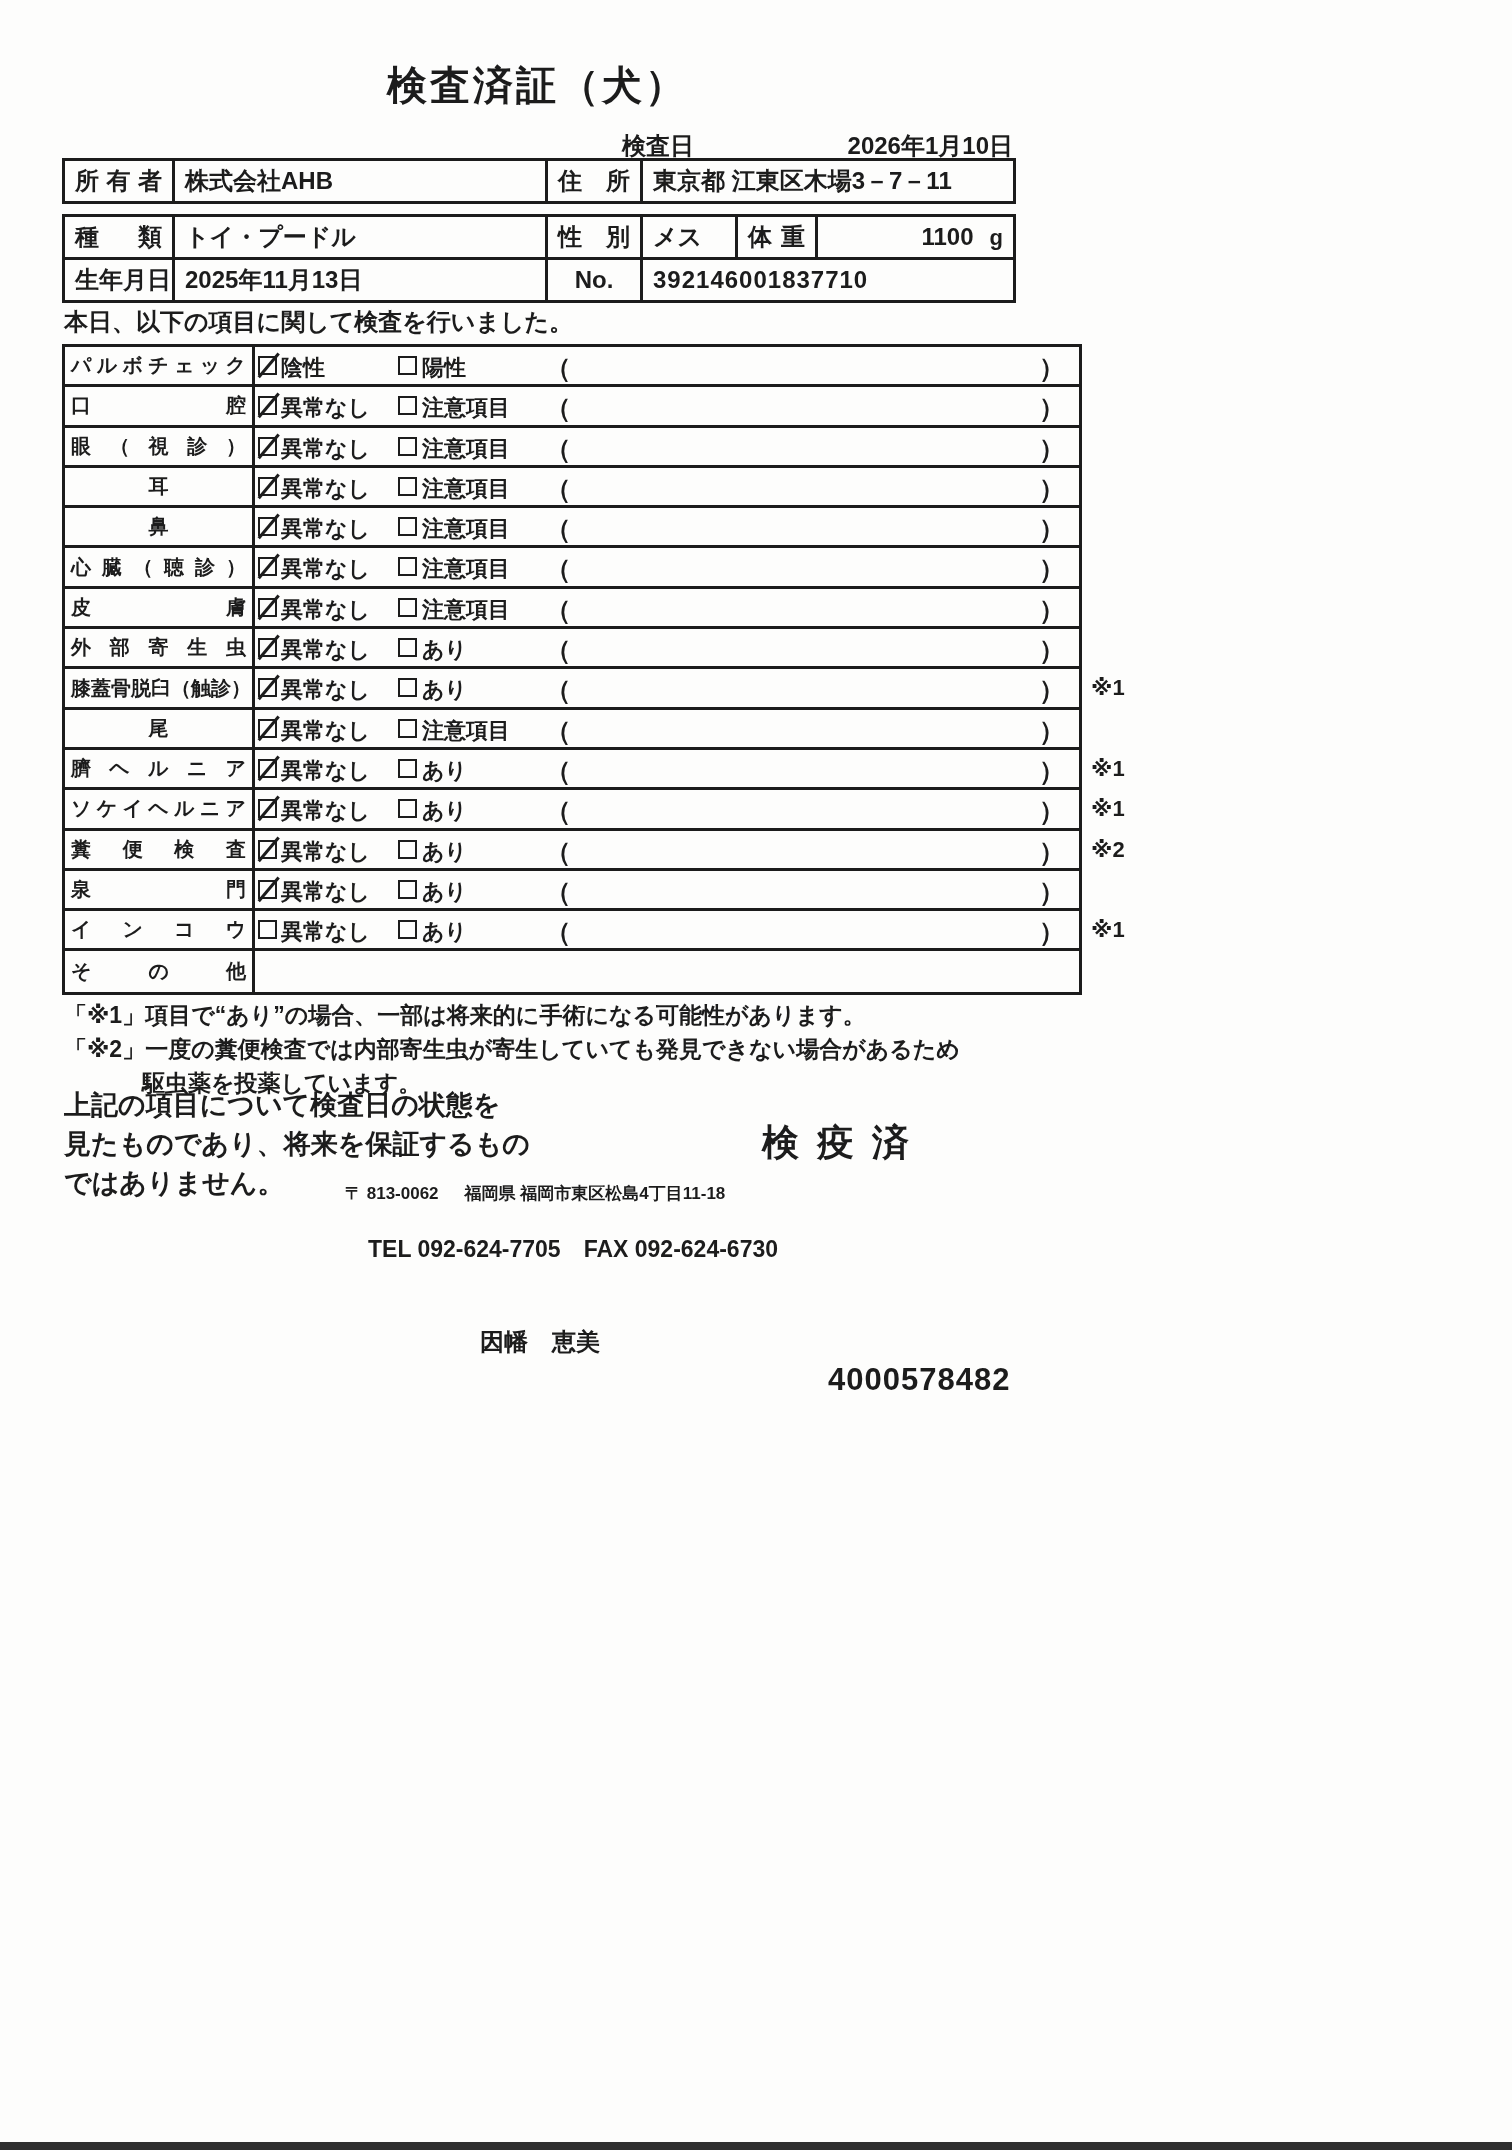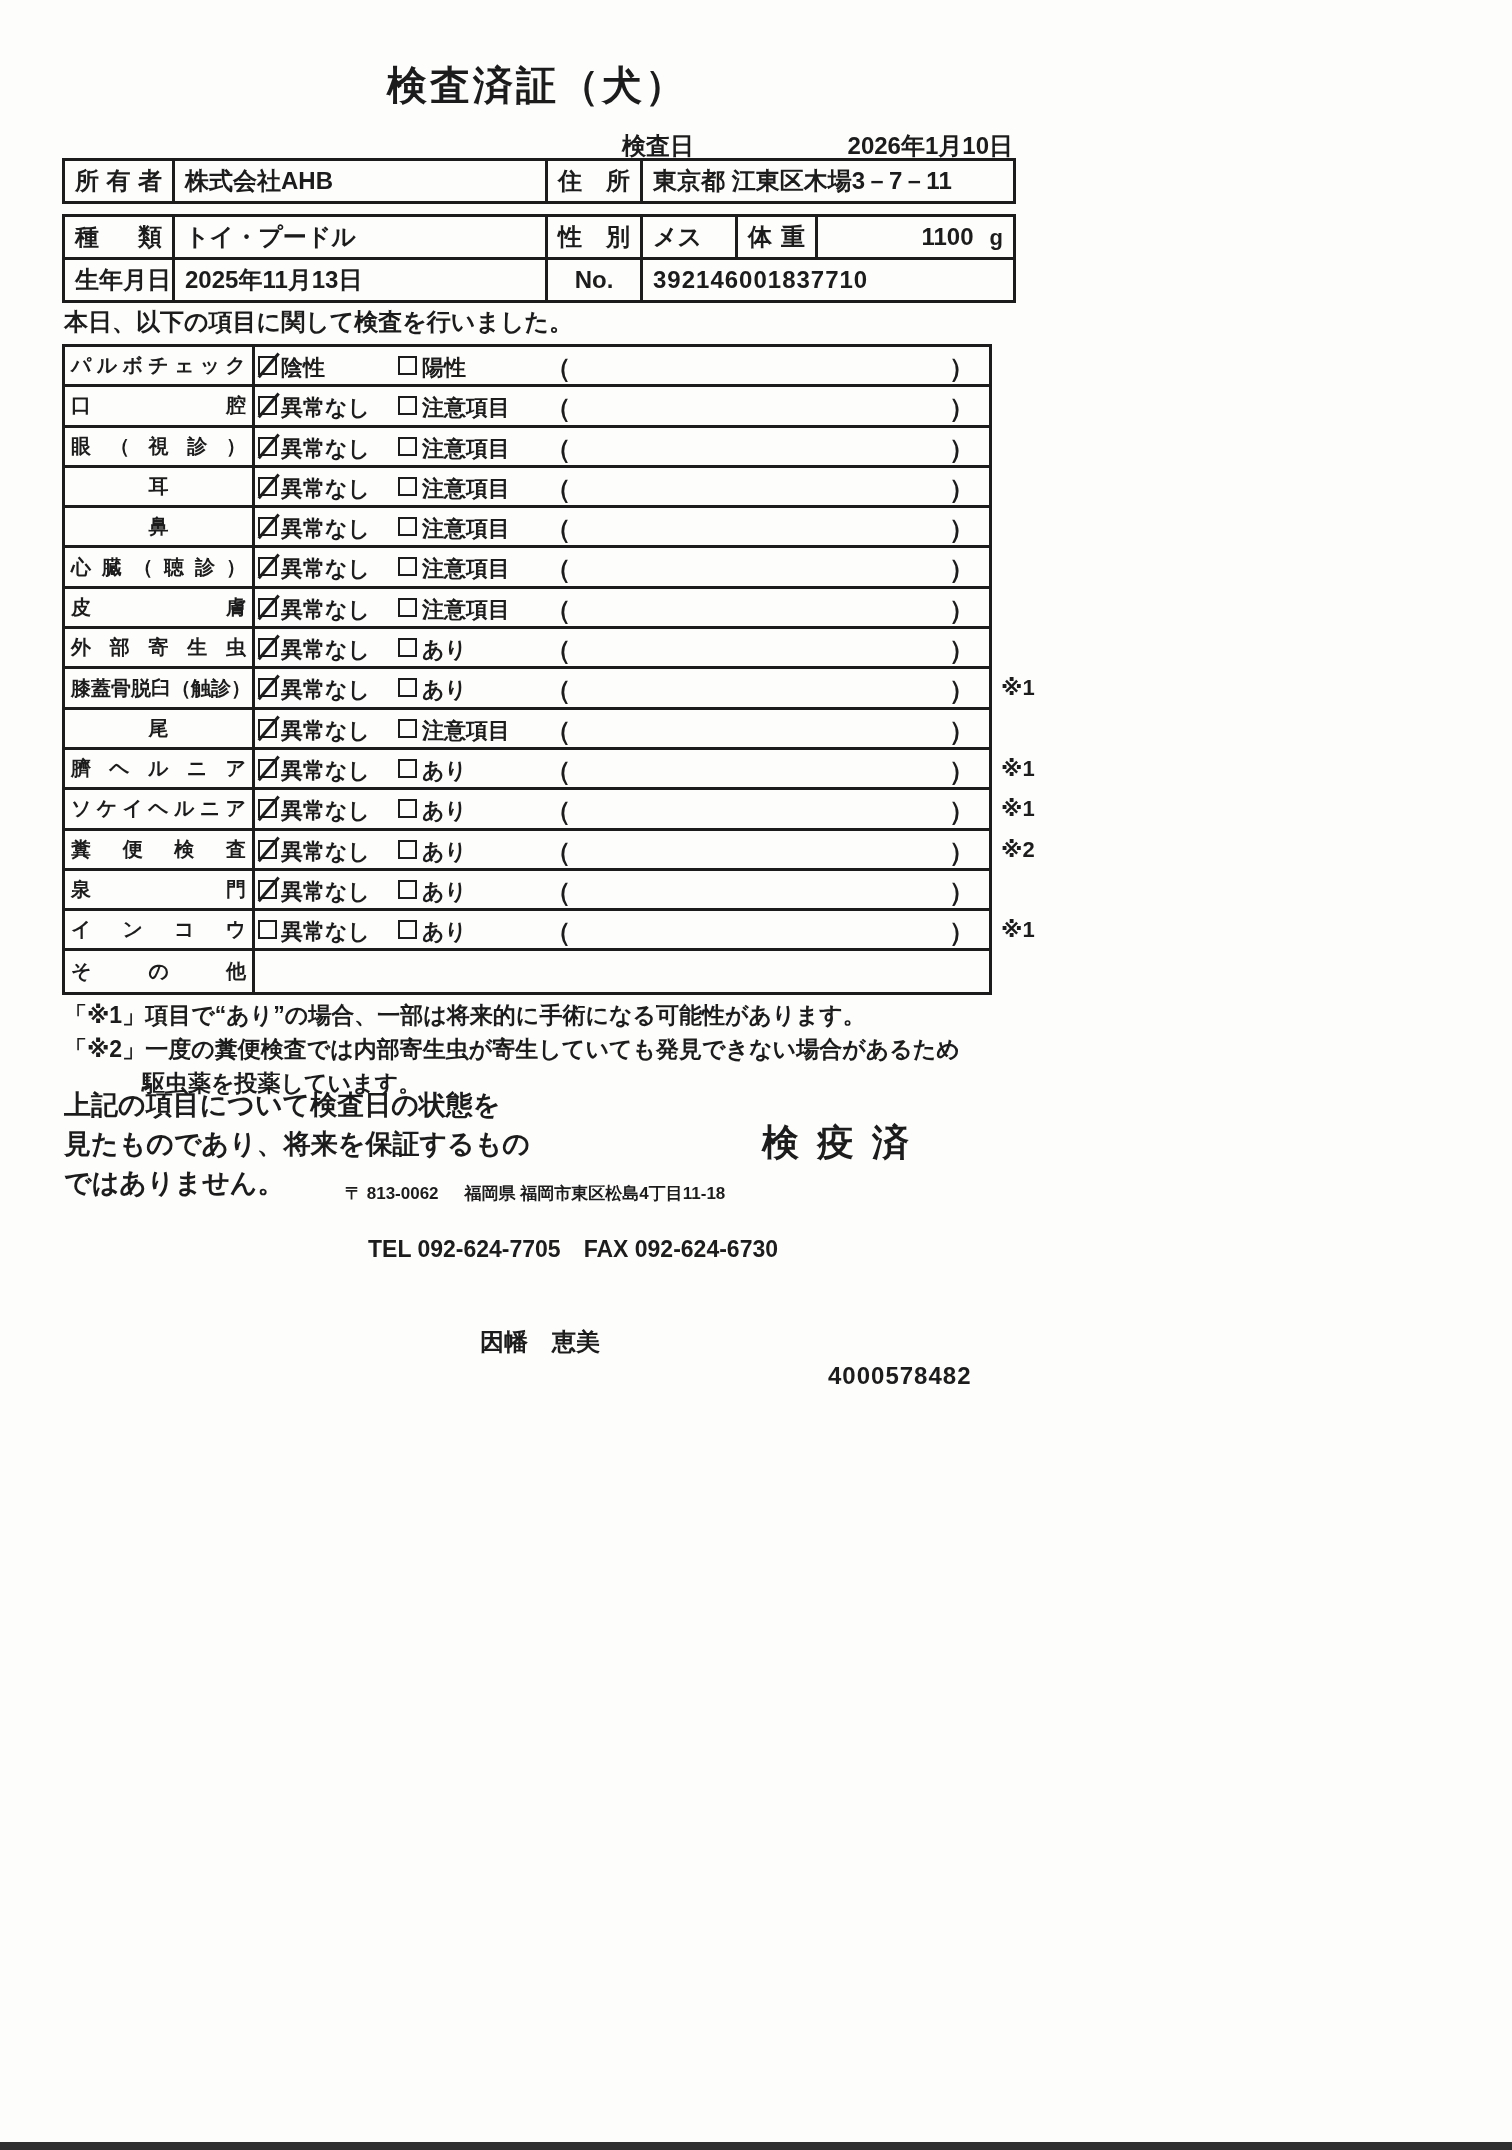--- a/index.html
+++ b/index.html
@@ -29,21 +29,21 @@
     text-align:justify; text-align-last:justify; text-justify:inter-character;
   }
   td.center-cell { text-align:center; }
   td.num { font-size:27px; letter-spacing:1px; }
   td.weight-cell { text-align:right; padding-right:14px; }
   td.weight-cell .unit { display:inline-block; margin-left:16px; font-size:22px; }
 
   .intro { position:absolute; top:306px; left:64px; font-size:24px; font-weight:700; }
 
   .checklist {
-    position:absolute; top:344px; left:62px; width:930px;
+    position:absolute; top:344px; left:62px; width:1020px;
     border:3px solid #1c1c1c;
   }
   .crow { position:relative; display:flex; height:40.3px; border-bottom:3px solid #1c1c1c; }
   .crow:last-child { border-bottom:none; }
   .cell-label {
     width:190px; flex:0 0 190px; border-right:3px solid #1c1c1c;
     display:flex; align-items:center; padding:0 6px;
     font-size:20px; font-weight:700; overflow:hidden;
   }
   .jl { width:100%; text-align:justify; text-align-last:justify; text-justify:inter-character; white-space:nowrap; }
@@ -73,21 +73,21 @@
   .stamp {
     position:absolute; top:1118px; left:762px;
     font-size:37px; font-weight:700; letter-spacing:18px; white-space:nowrap;
   }
 
   .postal-row { position:absolute; top:1182px; left:345px; font-size:17px; font-weight:700; }
   .postal-row .addr { margin-left:26px; }
   .tel-row { position:absolute; top:1234px; left:368px; font-size:23px; font-weight:700; }
   .clinic-name { position:absolute; top:1280px; left:345px; font-size:30px; font-weight:700; letter-spacing:2px; }
   .examiner { position:absolute; top:1326px; left:480px; font-size:24px; font-weight:700;text-align:center; }
-  .serial { position:absolute; top:1362px; left:828px; font-size:24px; font-weight:700; letter-spacing:1px; }
+  .serial { position:absolute; top:1362px; left:828px; font-size:31px; font-weight:700; letter-spacing:1px; }
 
   .scan-edge { position:absolute; bottom:0; left:0; width:100%; height:8px; background:#2f2f2f; }
 </style>
 </head>
 <body>
 
 <div class="sheet">
 
   <div class="doc-title">検査済証（犬）</div>
 

